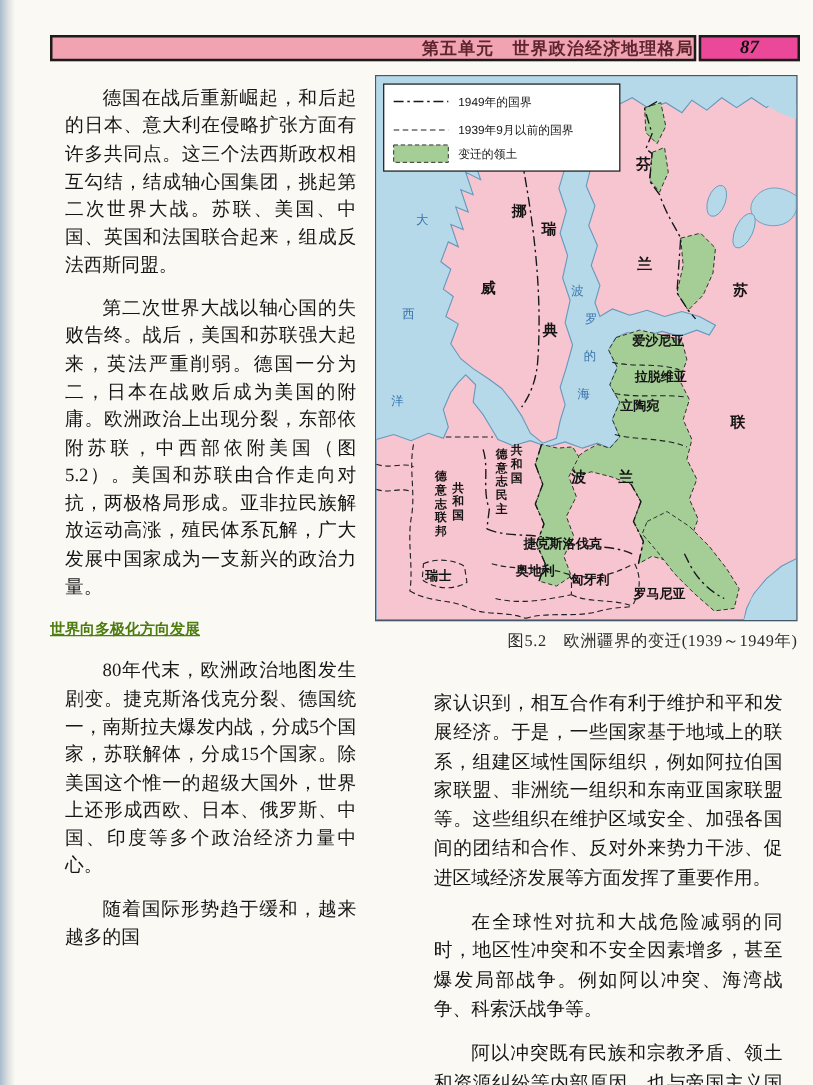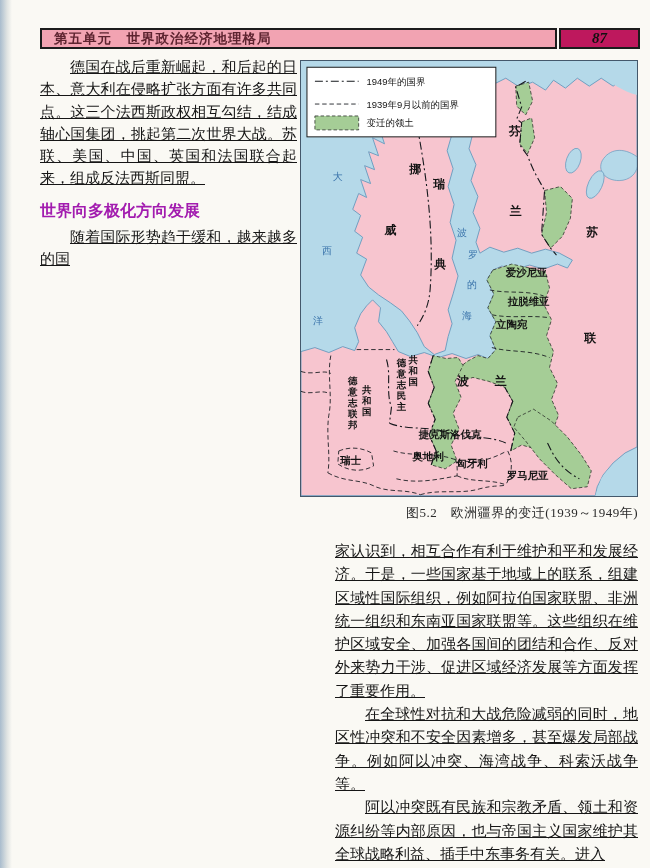--- a/index.html
+++ b/index.html
@@ -13,43 +13,43 @@
     position:absolute;left:0;top:0;width:12px;height:868px;
     background:linear-gradient(90deg,#a9bccd 0,#dfe3e2 7px,rgba(250,249,244,0) 12px);
   }
   
   .hdr-bar{
     position:absolute;left:40px;top:28px;width:517px;height:21px;
     box-sizing:border-box;border:2px solid #1c1c1c;
     background:#f2a3b2;
     font-family:"Liberation Sans","DejaVu Sans",sans-serif;
     font-weight:bold;font-size:13.5px;line-height:17px;
-    color:#5e2430;padding-left:12px;letter-spacing:1px;
+    color:#5e2430;padding-left:12px;letter-spacing:1px;text-align:right;
   }
   .hdr-page{
     position:absolute;left:559px;top:28px;width:81px;height:21px;
-    box-sizing:border-box;border:2px solid #1c1c1c;background:#be185d;
+    box-sizing:border-box;border:2px solid #1c1c1c;background:#ec4899;
     text-align:center;font-style:italic;font-weight:bold;font-size:15px;line-height:17px;
     color:#111;
   }
   
   .colL{
     position:absolute;left:40px;top:56px;width:257px;
     font-size:15px;line-height:22.3px;text-align:justify;
   }
   .colR{
     position:absolute;left:335px;top:540px;width:303px;
     font-size:15px;line-height:23.3px;text-align:justify;
   }
-  .colL p,.colR p{margin:0;text-indent:2em;text-decoration:underline;}
+  .colL p,.colR p{margin:12px;text-indent:2em;}
   .colR p.cont{text-indent:0;}
   .subhead{
     font-family:"Liberation Sans","DejaVu Sans",sans-serif;
-    font-weight:bold;font-size:16px;line-height:21px;
-    margin:10px 0 5px 0;color:#a21caf;
+    font-weight:bold;font-size:12px;line-height:21px;
+    margin:10px 0 5px 0;color:#4d7c0f;text-decoration:underline;
   }
   
   .map-wrap{
     position:absolute;left:300px;top:60px;width:338px;height:437px;
     box-sizing:border-box;border:1px solid #44586b;background:#b5d9e9;
   }
   .map-caption{
     position:absolute;left:300px;top:504px;width:338px;
     text-align:right;font-size:13px;color:#2b2b2b;letter-spacing:0.5px;
   }
@@ -75,21 +75,23 @@
 
 <div class="hdr-bar">
   <span>第五单元　世界政治经济地理格局</span>
 </div>
 <div class="hdr-page">
   <span>87</span>
 </div>
 
 <div class="colL">
   <p>德国在战后重新崛起，和后起的日本、意大利在侵略扩张方面有许多共同点。这三个法西斯政权相互勾结，结成轴心国集团，挑起第二次世界大战。苏联、美国、中国、英国和法国联合起来，组成反法西斯同盟。</p>
+  <p>第二次世界大战以轴心国的失败告终。战后，美国和苏联强大起来，英法严重削弱。德国一分为二，日本在战败后成为美国的附庸。欧洲政治上出现分裂，东部依附苏联，中西部依附美国（图5.2）。美国和苏联由合作走向对抗，两极格局形成。亚非拉民族解放运动高涨，殖民体系瓦解，广大发展中国家成为一支新兴的政治力量。</p>
   <div class="subhead">世界向多极化方向发展</div>
+  <p>80年代末，欧洲政治地图发生剧变。捷克斯洛伐克分裂、德国统一，南斯拉夫爆发内战，分成5个国家，苏联解体，分成15个国家。除美国这个惟一的超级大国外，世界上还形成西欧、日本、俄罗斯、中国、印度等多个政治经济力量中心。</p>
   <p>随着国际形势趋于缓和，越来越多的国</p>
 </div>
 
 <div class="map-wrap">
 <svg width="336" height="435" viewBox="0 0 338 437" xmlns="http://www.w3.org/2000/svg">
 
   <rect class="seafill" x="0" y="0" width="338" height="437"></rect>
 
   <path class="land" d="
     M95,8 L110,16 L122,10 L136,20 L150,13 L164,22 L178,15 L192,24 L206,17 L220,26 L233,21

